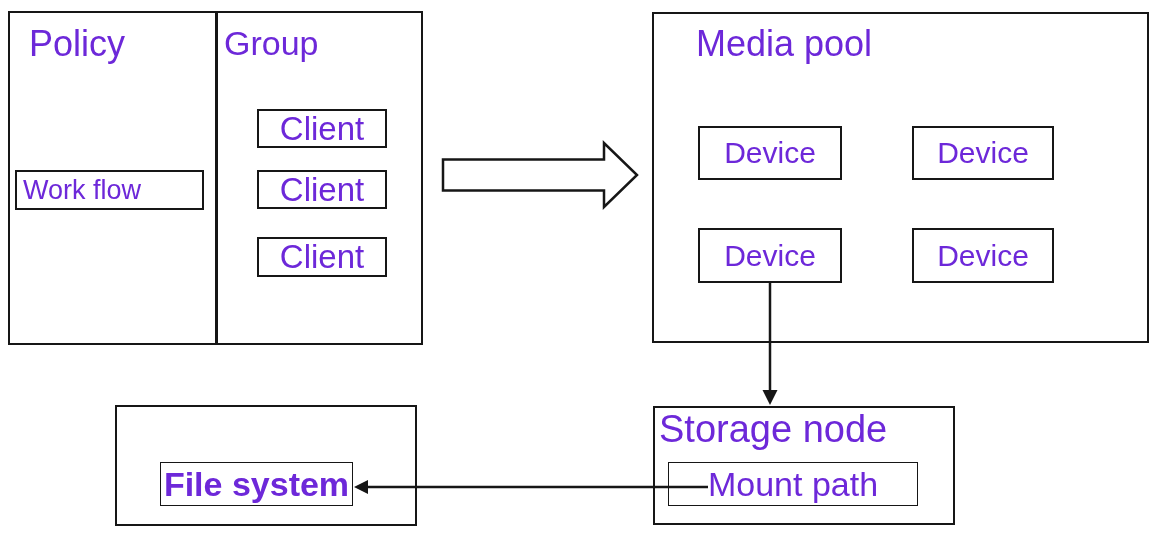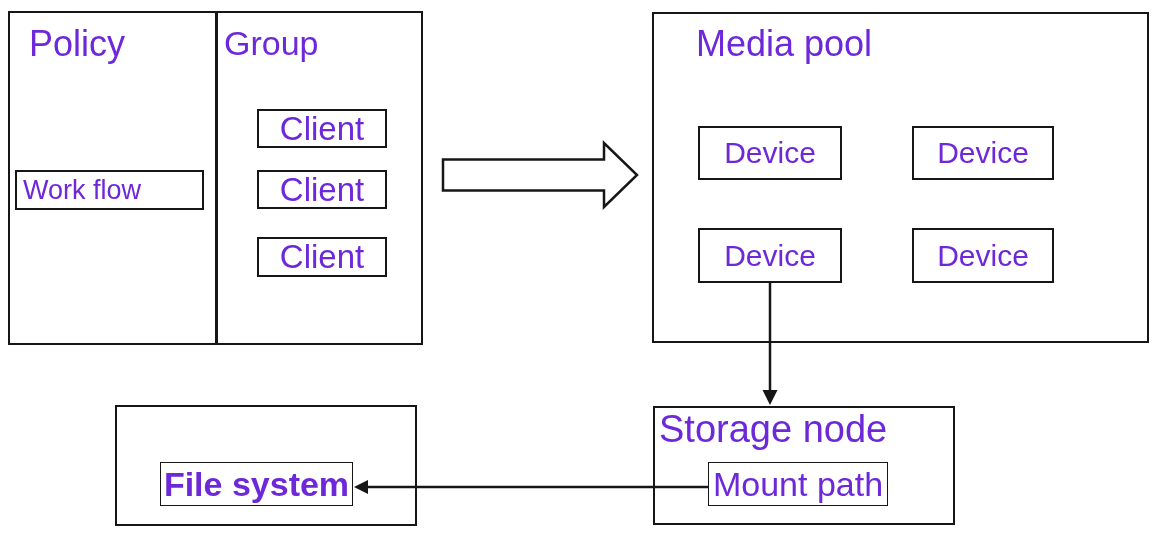--- a/index.html
+++ b/index.html
@@ -75,21 +75,21 @@
 
   <div class="label" style="left:680px; top:26px; font-size:36px;margin-left:16px;">Media pool</div>
 
   <div class="box inner" style="left:698px; top:126px; width:144px; height:54px; font-size:30px;">Device</div>
   <div class="box inner" style="left:912px; top:126px; width:142px; height:54px; font-size:30px;">Device</div>
   <div class="box inner" style="left:698px; top:228px; width:144px; height:55px; font-size:30px;">Device</div>
   <div class="box inner" style="left:912px; top:228px; width:142px; height:55px; font-size:30px;">Device</div>
 
   <div class="box" style="left:653px; top:406px; width:302px; height:119px;"></div>
   <div class="label" style="left:659px; top:410px; font-size:38px;">Storage node</div>
-  <div class="box thin" style="left:708px; top:462px; width:180px; height:44px; font-size:34px;">Mount path</div>
+  <div class="box thin" style="left:668px; top:462px; width:250px; height:44px; font-size:34px;">Mount path</div>
 
   <div class="box" style="left:115px; top:405px; width:302px; height:121px;"></div>
   <div class="box thin" style="left:160px; top:462px; width:193px; height:44px; font-size:34px;font-weight:bold;">File system</div>
 
   <svg class="arrows" width="1159" height="548" viewBox="0 0 1159 548">
 
     <polygon points="443,159.5 604,159.5 604,143 637,175 604,207 604,190.5 443,190.5" fill="#ffffff" stroke="#161616" stroke-width="2.5"></polygon>
 
     <line x1="770" y1="283" x2="770" y2="392" stroke="#161616" stroke-width="2.5"></line>
     <polygon points="770,405 762.5,390 777.5,390" fill="#161616"></polygon>

